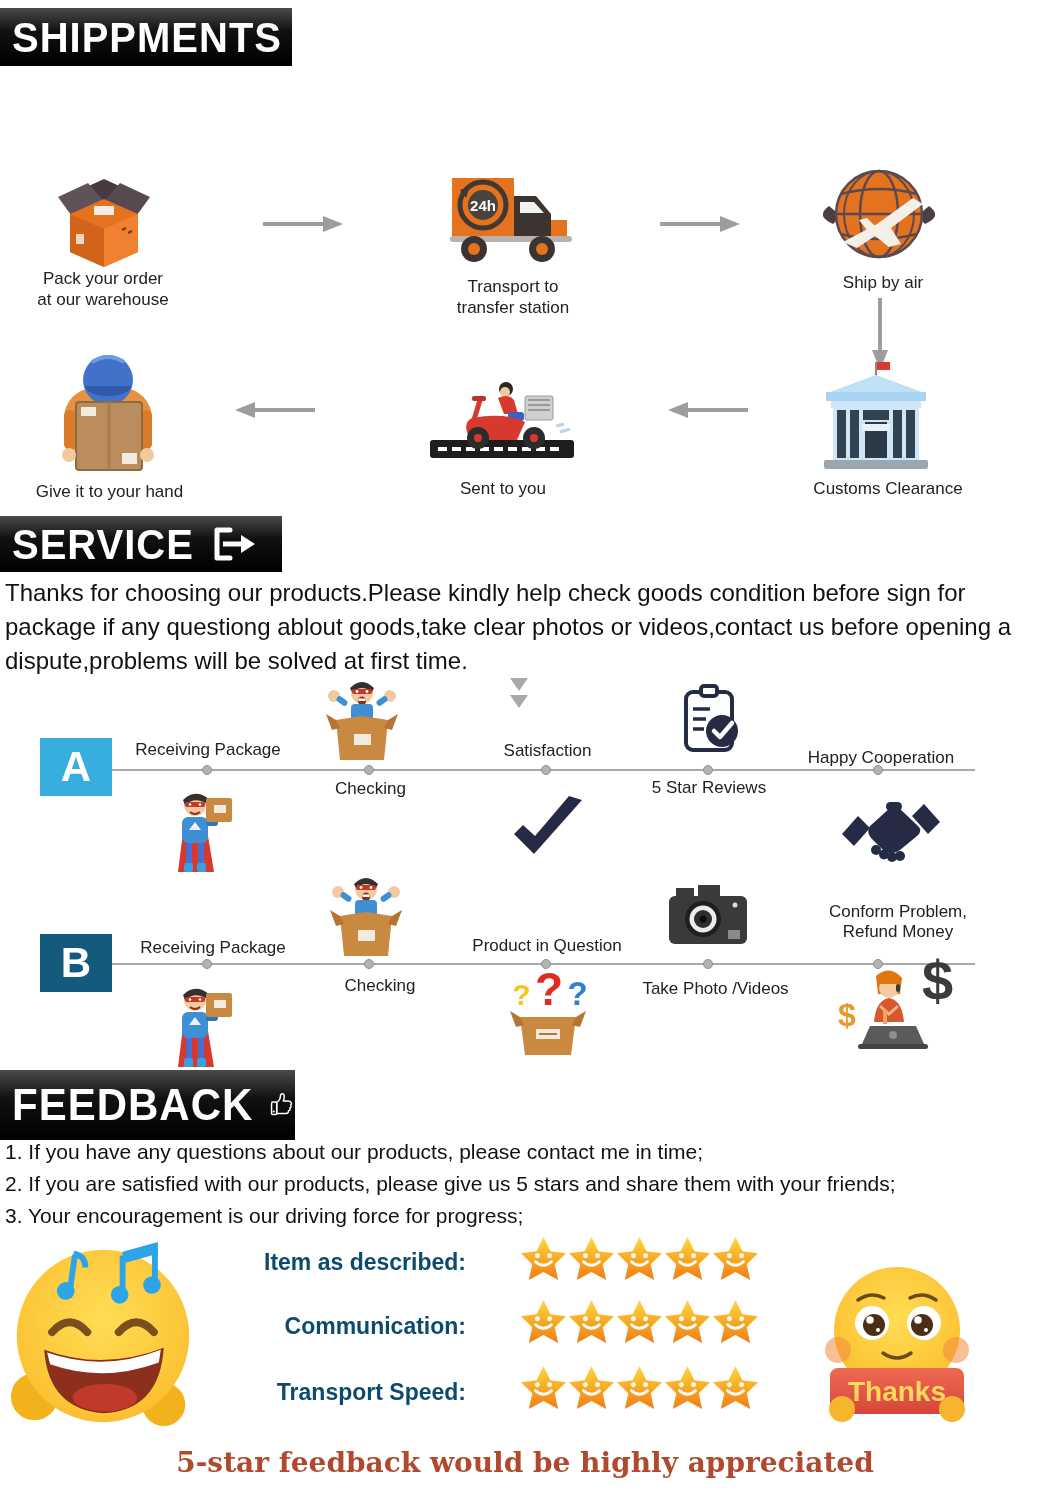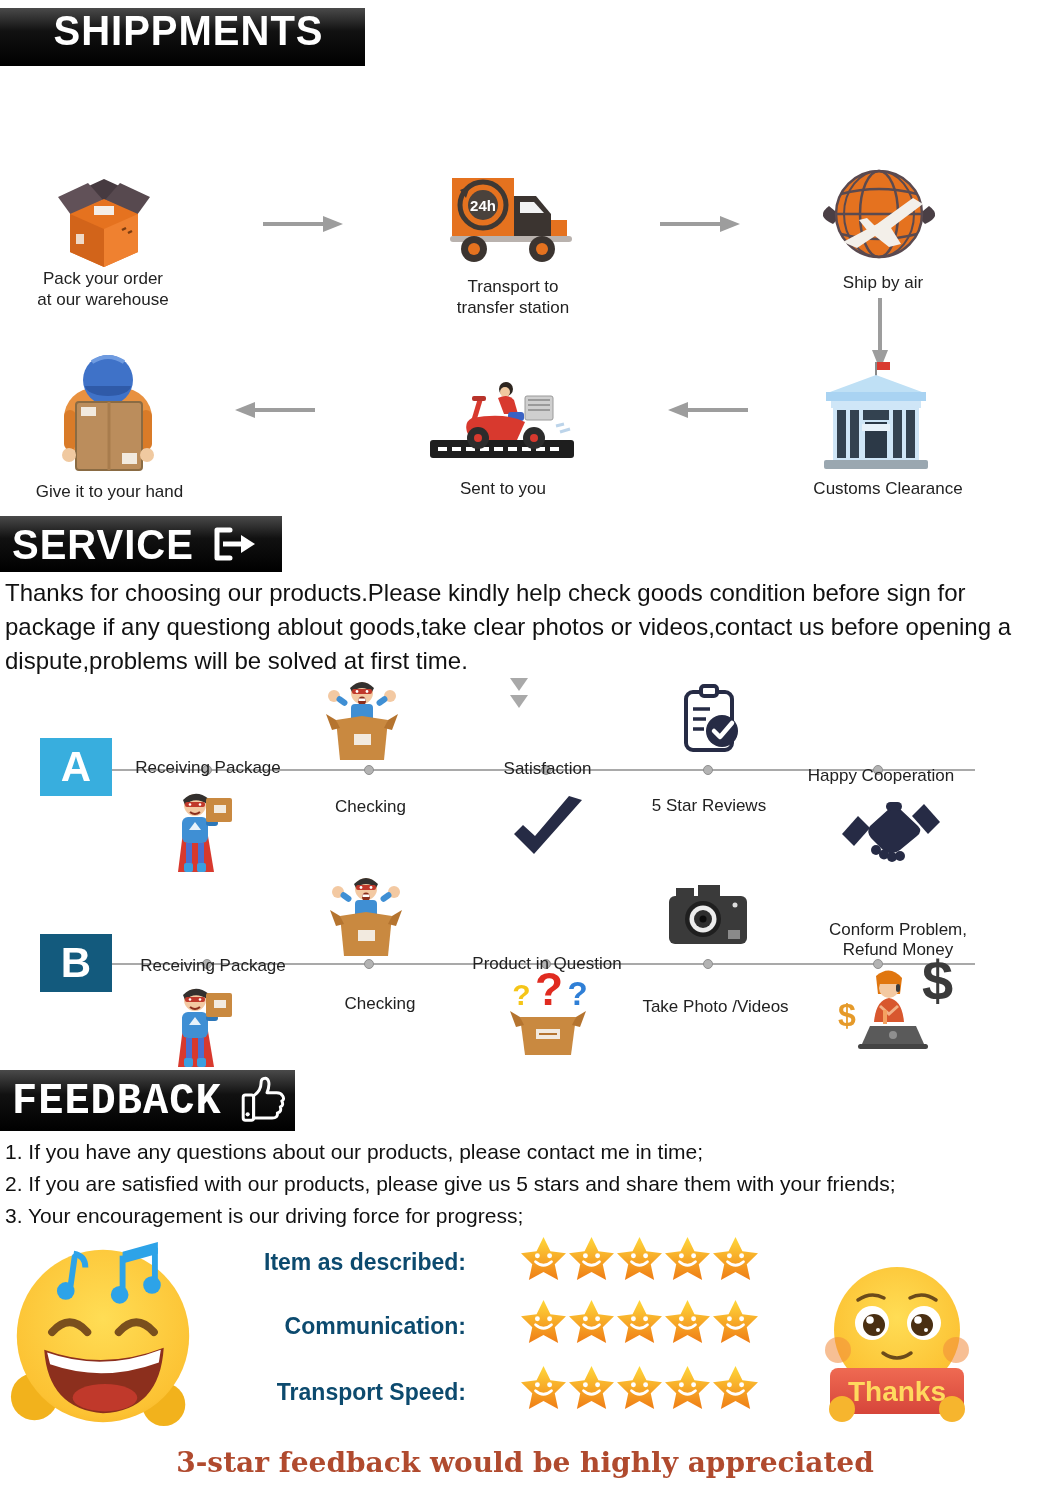--- a/index.html
+++ b/index.html
@@ -7,21 +7,21 @@
         font-family:"Liberation Sans",sans-serif;color:#1a1a1a;}
   .abs{position:absolute;}
   .badge{background:linear-gradient(180deg,#4a4a4a 0%,#111 40%,#000 100%);
          color:#fff;display:flex;align-items:center;gap:16px;padding-left:12px;box-sizing:border-box;}
   .badge .btxt{font-weight:bold;letter-spacing:1px;transform:scaleY(1.05);}
   .note{font-size:23px;line-height:30px;color:#111;}
   .flow-label{font-size:17px;line-height:21px;text-align:center;color:#222;}
   .pre{white-space:pre-line;}
   .tl-line{background:#a9a9a9;height:2px;}
   .tl-dot{width:10px;height:10px;border-radius:50%;background:#b3b3b3;border:1px solid #8f8f8f;box-sizing:border-box;}
-  .tl-label{font-size:17px;line-height:20px;text-align:center;color:#222;margin-top:18px;}
+  .tl-label{font-size:17px;line-height:20px;text-align:center;color:#222;}
   .sq{display:flex;align-items:center;justify-content:center;color:#fff;
       font-size:42px;font-weight:bold;}
   .fb-note{font-size:21px;line-height:23px;color:#111;}
   .rate-label{font-size:23px;font-weight:bold;text-align:right;color:#0c4a6e;}
   .stars-row{display:flex;gap:1px;}
   .star{width:47px;height:45px;}
   .qm{font-weight:bold;font-family:"Liberation Sans",sans-serif;}
   .qm-y{color:#f5c518;font-size:30px;}
   .qm-r{color:#e02b20;font-size:46px;}
   .qm-b{color:#2f7fd6;font-size:33px;}
@@ -47,21 +47,21 @@
     </radialGradient>
     <linearGradient id="banner-grad" x1="0" y1="0" x2="0" y2="1">
       <stop offset="0" stop-color="#ef6a52"></stop>
         <stop offset="1" stop-color="#d6453a"></stop>
     </linearGradient>
   </defs>
 </svg>
 
 <div class="page">
 
-  <div class="abs badge" style="left:0;top:8px;width:365px;height:58px;flex-direction:column;">
+  <div class="abs badge" style="left:0;top:8px;width:292px;height:58px;">
     <span class="btxt" style="font-size:40px;">SHIPPMENTS</span>
     <span class="plane-glyph">✈</span>
   </div>
 
   <svg class="abs" style="left:50px;top:170px;" width="108" height="98" viewBox="0 0 108 98">
     <polygon points="30,20 54,9 78,20 54,31" fill="#463a40"></polygon>
     <polygon points="8,27 38,13 53,30 21,45" fill="#615158"></polygon>
     <polygon points="100,27 70,13 55,30 87,45" fill="#57494f"></polygon>
     <polygon points="20,44 54,29 88,44 88,82 54,97 20,82" fill="#e5721f"></polygon>
     <polygon points="20,44 54,59 54,97 20,82" fill="#d2641a"></polygon>
@@ -375,21 +375,21 @@
     <path d="M43 36 a10 10 0 0 1 20 0" fill="#e0760f"></path>
     <rect x="60" y="36" width="4" height="8" rx="2" fill="#3b3b3b"></rect>
     <path d="M38 74 q2 -22 15 -24 q13 2 15 24 z" fill="#d8572e"></path>
     <path d="M44 58 l9 8 l9 -8" stroke="#f2b186" stroke-width="3" fill="none"></path>
     <rect x="47" y="62" width="4" height="14" fill="#f4a261"></rect>
     <polygon points="26,96 88,96 80,78 34,78" fill="#5a5a5a"></polygon>
     <circle cx="57" cy="87" r="4" fill="#8f8f8f"></circle>
     <rect x="22" y="96" width="70" height="5" rx="2.5" fill="#444"></rect>
   </svg>
 
-  <div class="abs badge" style="left:0;top:1070px;width:295px;height:61px;font-family:Liberation Mono, monospace;">
+  <div class="abs badge" style="left:0;top:1070px;width:295px;height:70px;">
     <span class="btxt" style="font-size:42px;">FEEDBACK</span>
     <svg width="52" height="52" viewBox="0 0 70 70">
       <rect x="7" y="27" width="14" height="34" rx="3" fill="none" stroke="#fff" stroke-width="4"></rect>
       <circle cx="13" cy="53" r="2.8" fill="#fff"></circle>
       <path d="M21 58 h25 q8 0 7 -7 q6 -1 4 -8 q5 -2 2 -8 q4 -2 1 -7 q-2 -4 -8 -4 h-13 q4 -10 2 -16 q-2 -5 -7 -3 q-3 1 -3 6 q0 10 -10 17 z" fill="none" stroke="#fff" stroke-width="4" stroke-linejoin="round"></path>
     </svg>
   </div>
   <div class="abs fb-note" style="left:5px;top:1140px;width:1040px;">1. If you have any questions about our products, please contact me in time;</div>
   <div class="abs fb-note" style="left:5px;top:1172px;width:1040px;">2. If you are satisfied with our products, please give us 5 stars and share them with your friends;</div>
   <div class="abs fb-note" style="left:5px;top:1204px;width:1040px;">3. Your encouragement is our driving force for progress;</div>
@@ -541,15 +541,15 @@
       <circle cx="66" cy="70" r="2" fill="#fff"></circle>
     <circle cx="106" cy="60" r="3.8" fill="#fff"></circle>
       <circle cx="114" cy="70" r="2" fill="#fff"></circle>
     <path d="M71 93 Q85 103 99 93" stroke="#6b4a1a" stroke-width="3.5" fill="none" stroke-linecap="round"></path>
     <rect x="18" y="108" width="134" height="46" rx="8" fill="url(#banner-grad)"></rect>
     <circle cx="30" cy="149" r="13" fill="#f6b52e"></circle>
     <circle cx="140" cy="149" r="13" fill="#f6b52e"></circle>
     <text x="85" y="141" font-size="28" font-weight="bold" fill="#ffd95e" text-anchor="middle" font-family="Liberation Sans, sans-serif">Thanks</text>
   </svg>
 
-  <div class="abs footer" style="left:0;top:1446px;">3-star feedback would be highly appreciated</div>
+  <div class="abs footer" style="left:0;top:1446px;">5-star feedback would be highly appreciated</div>
 
 </div>
 
 </body></html>

